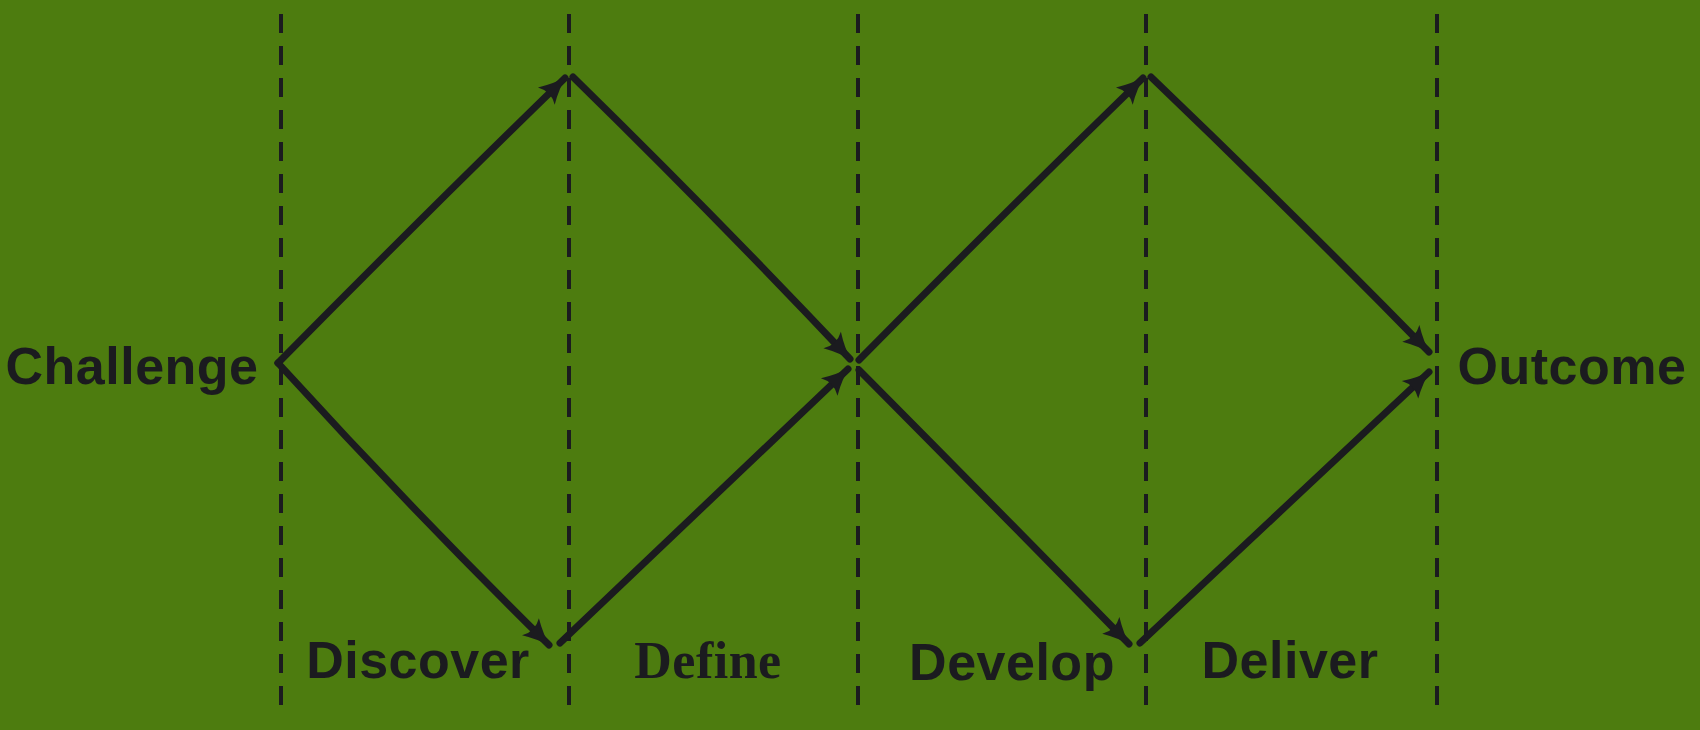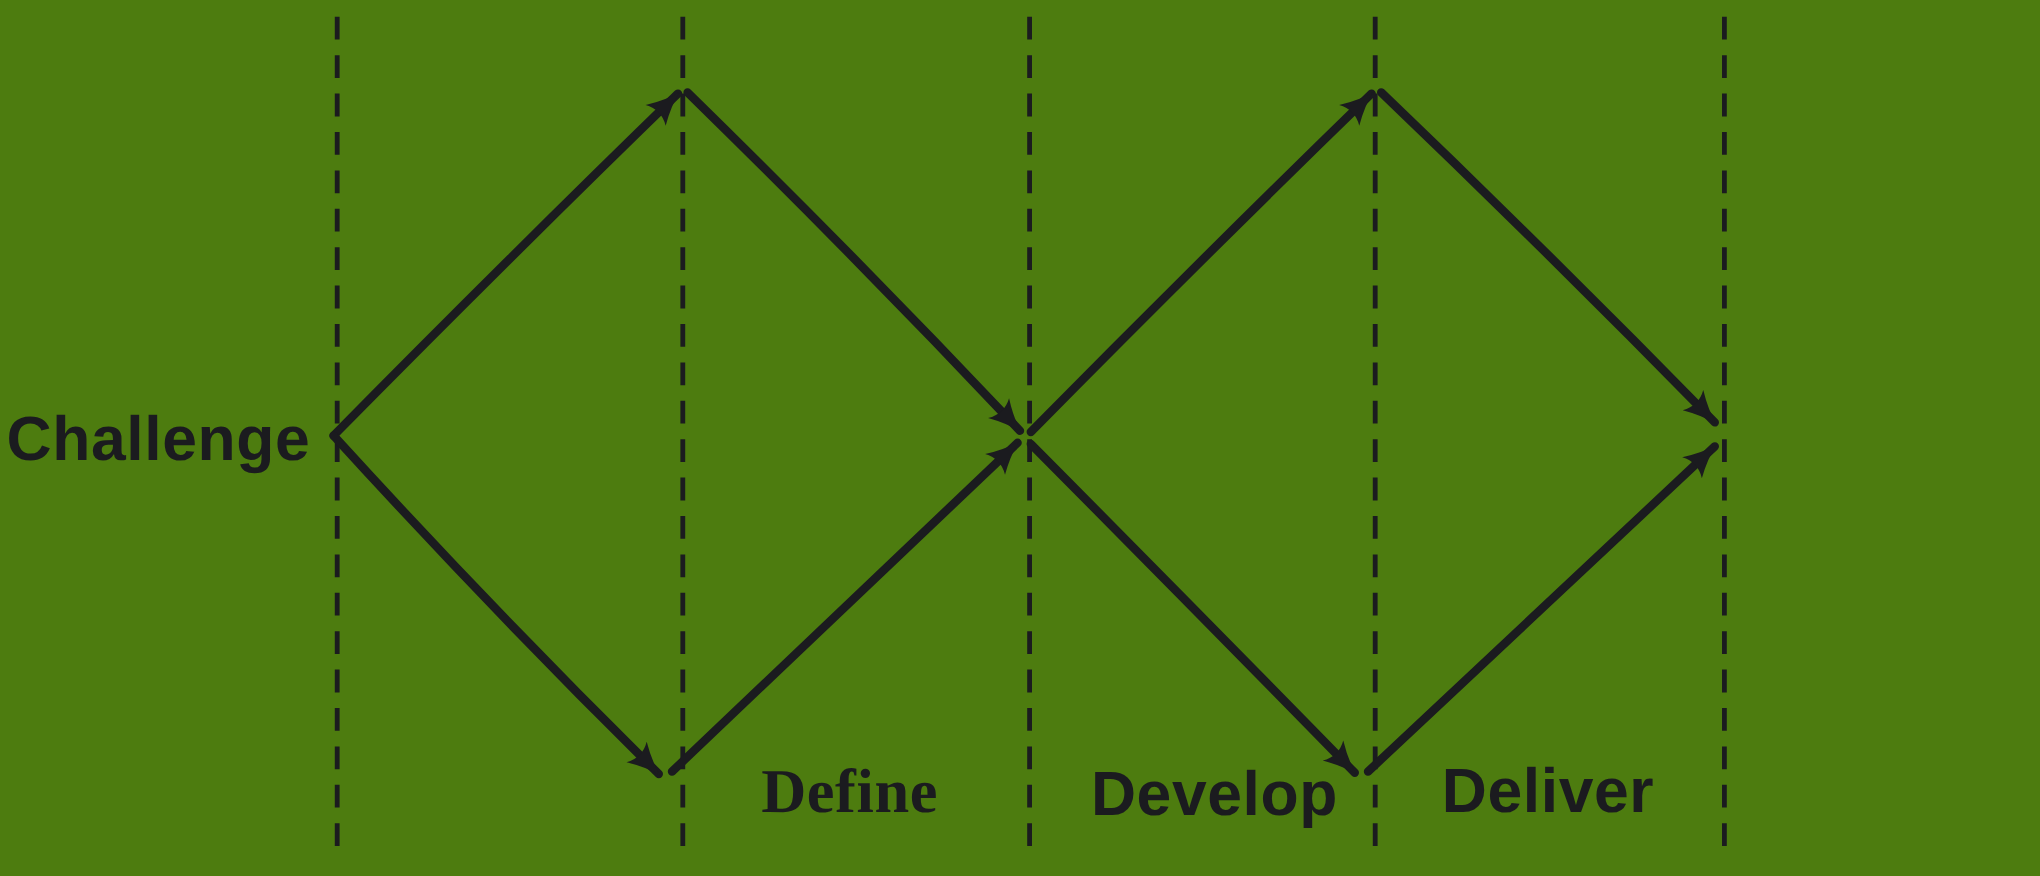--- a/index.html
+++ b/index.html
@@ -74,18 +74,20 @@
     <path class="edge" d="M 278 363 Q 412 510 549 645" marker-end="url(#ah)"></path>
     <path class="edge" d="M 560 643 Q 708 503 848 369" marker-end="url(#ah)"></path>
 
     <path class="edge" d="M 859 360 Q 1003 214 1143 78" marker-end="url(#ah)"></path>
     <path class="edge" d="M 1151 77 Q 1294 214 1429 352" marker-end="url(#ah)"></path>
     <path class="edge" d="M 859 370 Q 996 508 1129 644" marker-end="url(#ah)"></path>
     <path class="edge" d="M 1140 643 Q 1287 505 1429 372" marker-end="url(#ah)"></path>
   </svg>
 
   <div class="lbl lbl-challenge">Challenge</div>
+  <div class="lbl lbl-outcome">Outcome</div>
 
+  <div class="lbl lbl-discover">Discover</div>
   <div class="lbl lbl-define">Define</div>
   <div class="lbl lbl-deliver">Deliver</div>
   <div class="lbl lbl-develop">Develop</div>
 
 </div>
 
 </body></html>

